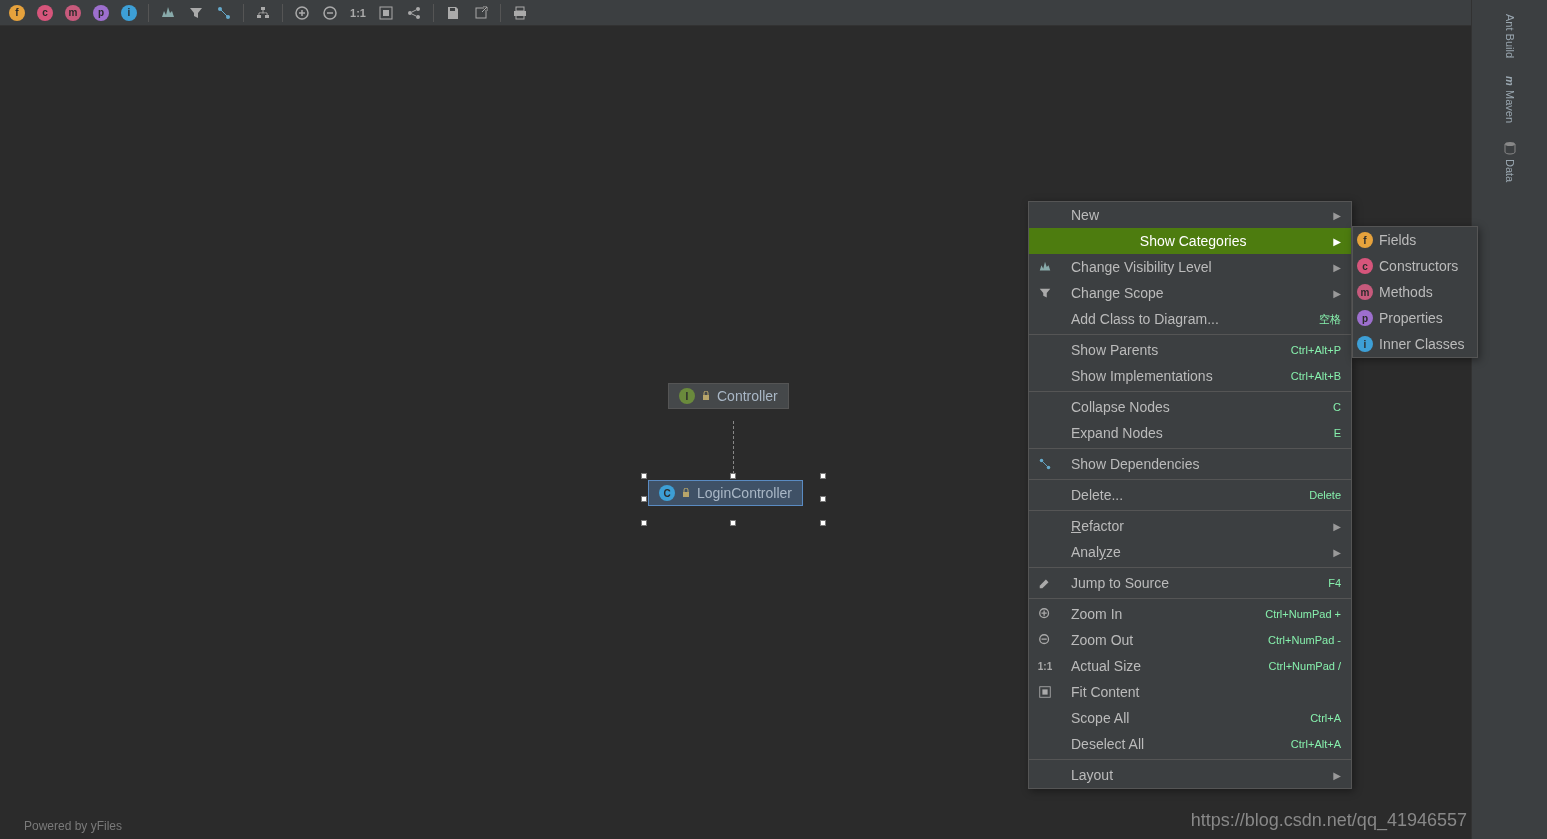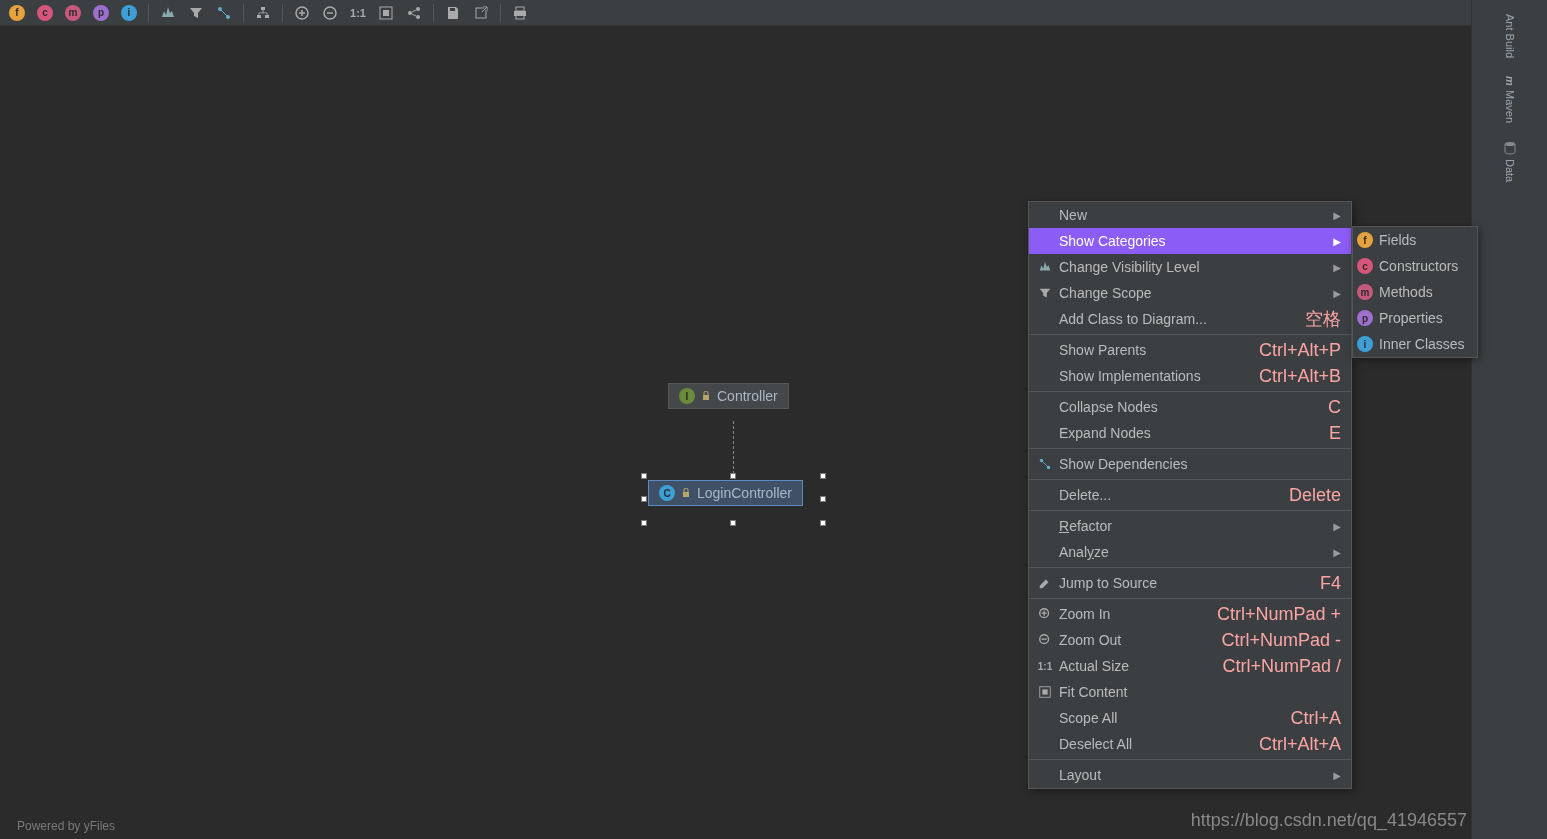--- a/index.html
+++ b/index.html
@@ -15,31 +15,31 @@
 .node.parent { left:668px; top:357px; }
 .node.child { left:648px; top:454px; border:1px solid #5a8bc2; background:#3f5166; }
 .node .ncirc { width:16px;height:16px;border-radius:50%;display:flex;align-items:center;justify-content:center;font-size:10px;font-weight:bold;}
 .nc-int{background:#6a8a3c;color:#2b2b2b;} .nc-cls{background:#3d9fd6;color:#2b2b2b;}
 .lock { width:10px;height:10px;display:inline-block; }
 .sel-handle { position:absolute;width:6px;height:6px;background:#fff;border:1px solid #777; }
 .dash-line { position:absolute;left:733px;top:395px;width:0;height:58px;border-left:1px dashed #888; }
 .right-panel { position:absolute; right:0; top:0; width:76px; height:100%; background:#3c3f41; border-left:1px solid #323232; display:flex; flex-direction:column; align-items:center; padding-top:6px; gap:2px; }
 .rp-item { writing-mode:vertical-rl; text-orientation:mixed; font-size:11px; color:#9aa7b0; padding:8px 2px; display:flex; align-items:center; gap:4px; cursor:pointer;}
 .ctx { position:absolute; left:1028px; top:201px; width:324px; background:#3c3f41; border:1px solid #555; box-shadow:2px 2px 8px rgba(0,0,0,.4); }
-.ctx-row { height:26px; display:flex; align-items:center; padding:0 10px 0 6px; cursor:default; font-size:14px; color:#bbb; position:relative;}
-.ctx-row.hl { background:#8b5cf6; color:#fff; }
+.ctx-row { height:26px; display:flex; align-items:center; padding:0 10px 0 6px; cursor:default; font-size:14px; color:#bbb; position:relative;gap:12px;}
+.ctx-row.hl { background:#4d7c0f; color:#fff;text-align:center; }
 .ctx-row .cico { width:20px; display:flex; justify-content:center; }
 .ctx-row .lbl { flex:1; padding-left:4px; }
-.ctx-row .sc { color:#fca5a5; font-size:18px; }
+.ctx-row .sc { color:#86efac; font-size:11px; }
 .ctx-row .arrow { margin-left:6px; font-size:10px; color:#999; }
 .ctx-row.hl .arrow { color:#fff; }
 .ctx-sep { height:1px; background:#555; margin:2px 0; }
 .sub { position:absolute; left:1352px; top:226px; width:126px; background:#3c3f41; border:1px solid #555; box-shadow:2px 2px 8px rgba(0,0,0,.4);}
 .sub-row { height:26px; display:flex; align-items:center; padding:0 8px 0 4px; gap:6px; font-size:14px; color:#bbb; cursor:default;}
-.footer { position:absolute; left:0; bottom:0; height:26px; width:100%; display:flex; align-items:center; padding:0 17px; font-size:12px; color:#7a7a7a;margin-top:8px; }
+.footer { position:absolute; left:0; bottom:0; height:26px; width:100%; display:flex; align-items:center; padding:0 24px; font-size:12px; color:#7a7a7a;margin-top:8px; }
 .watermark { position:absolute; right:80px; bottom:8px; font-size:18px; color:#888; }
 u{text-decoration:underline;}
 </style>
 </head>
 <body>
 
 <div class="toolbar">
   <div class="tb-btn">
       <span class="circ c-f">f</span>
     </div>

